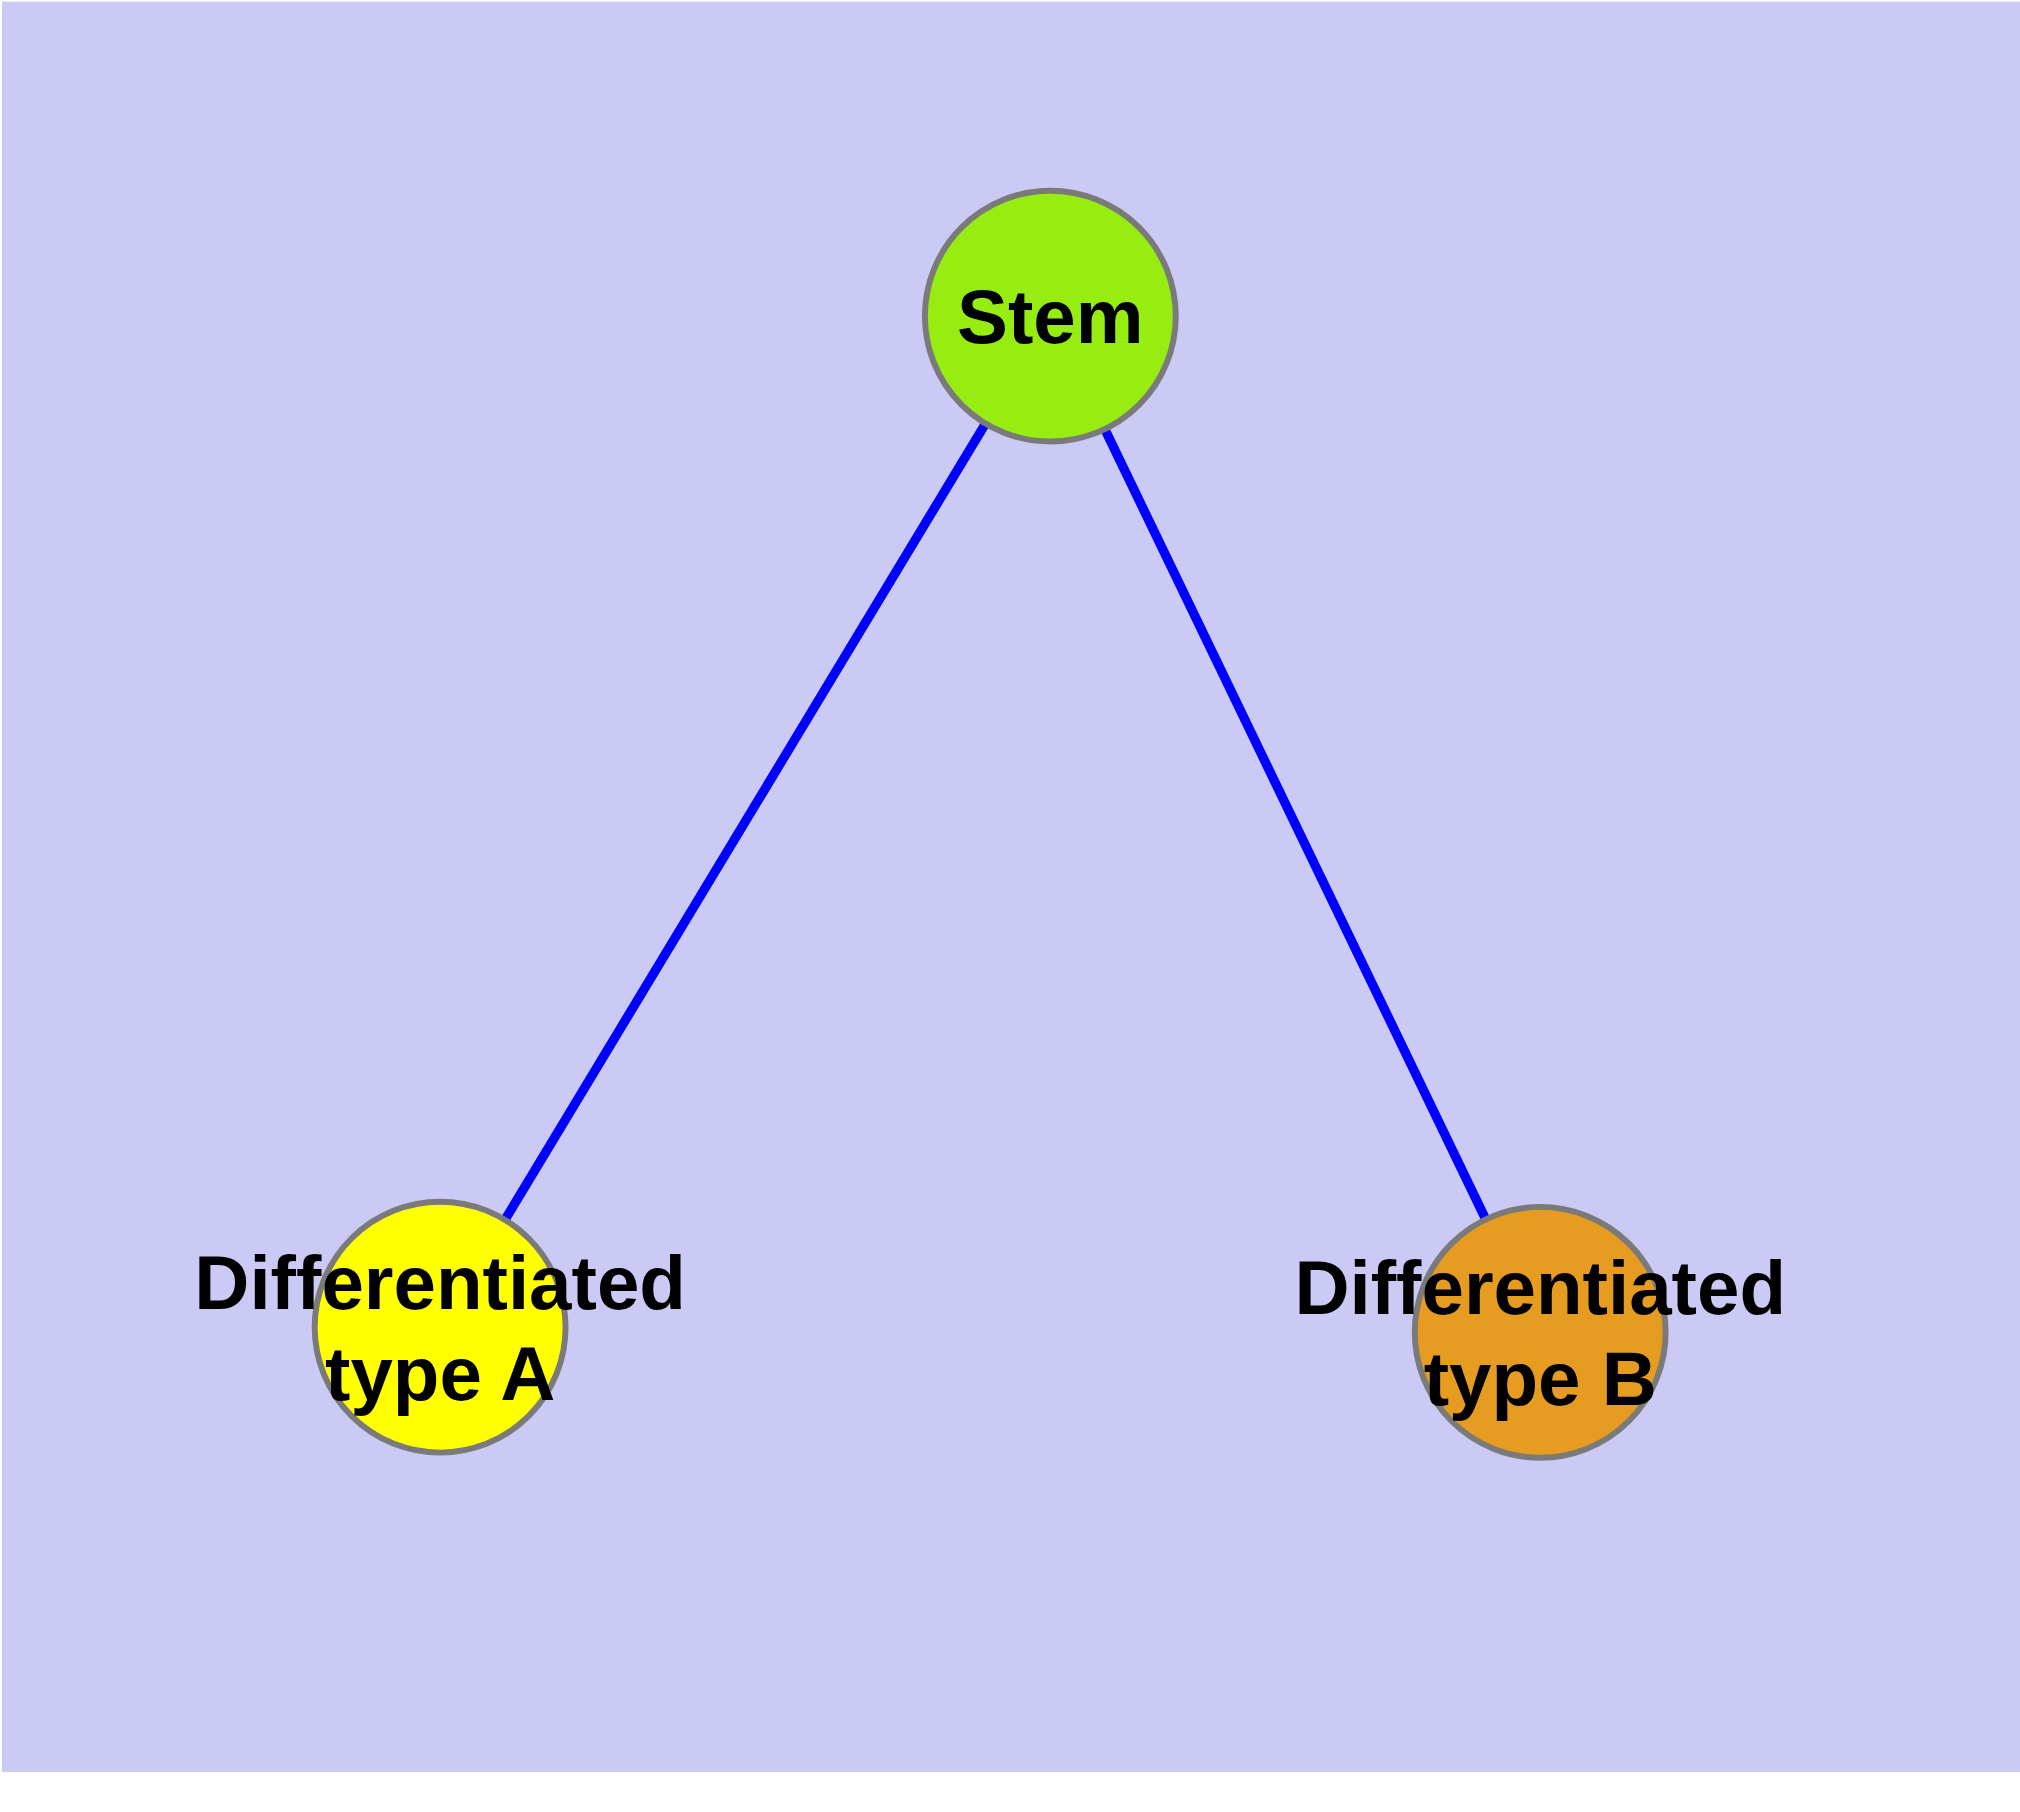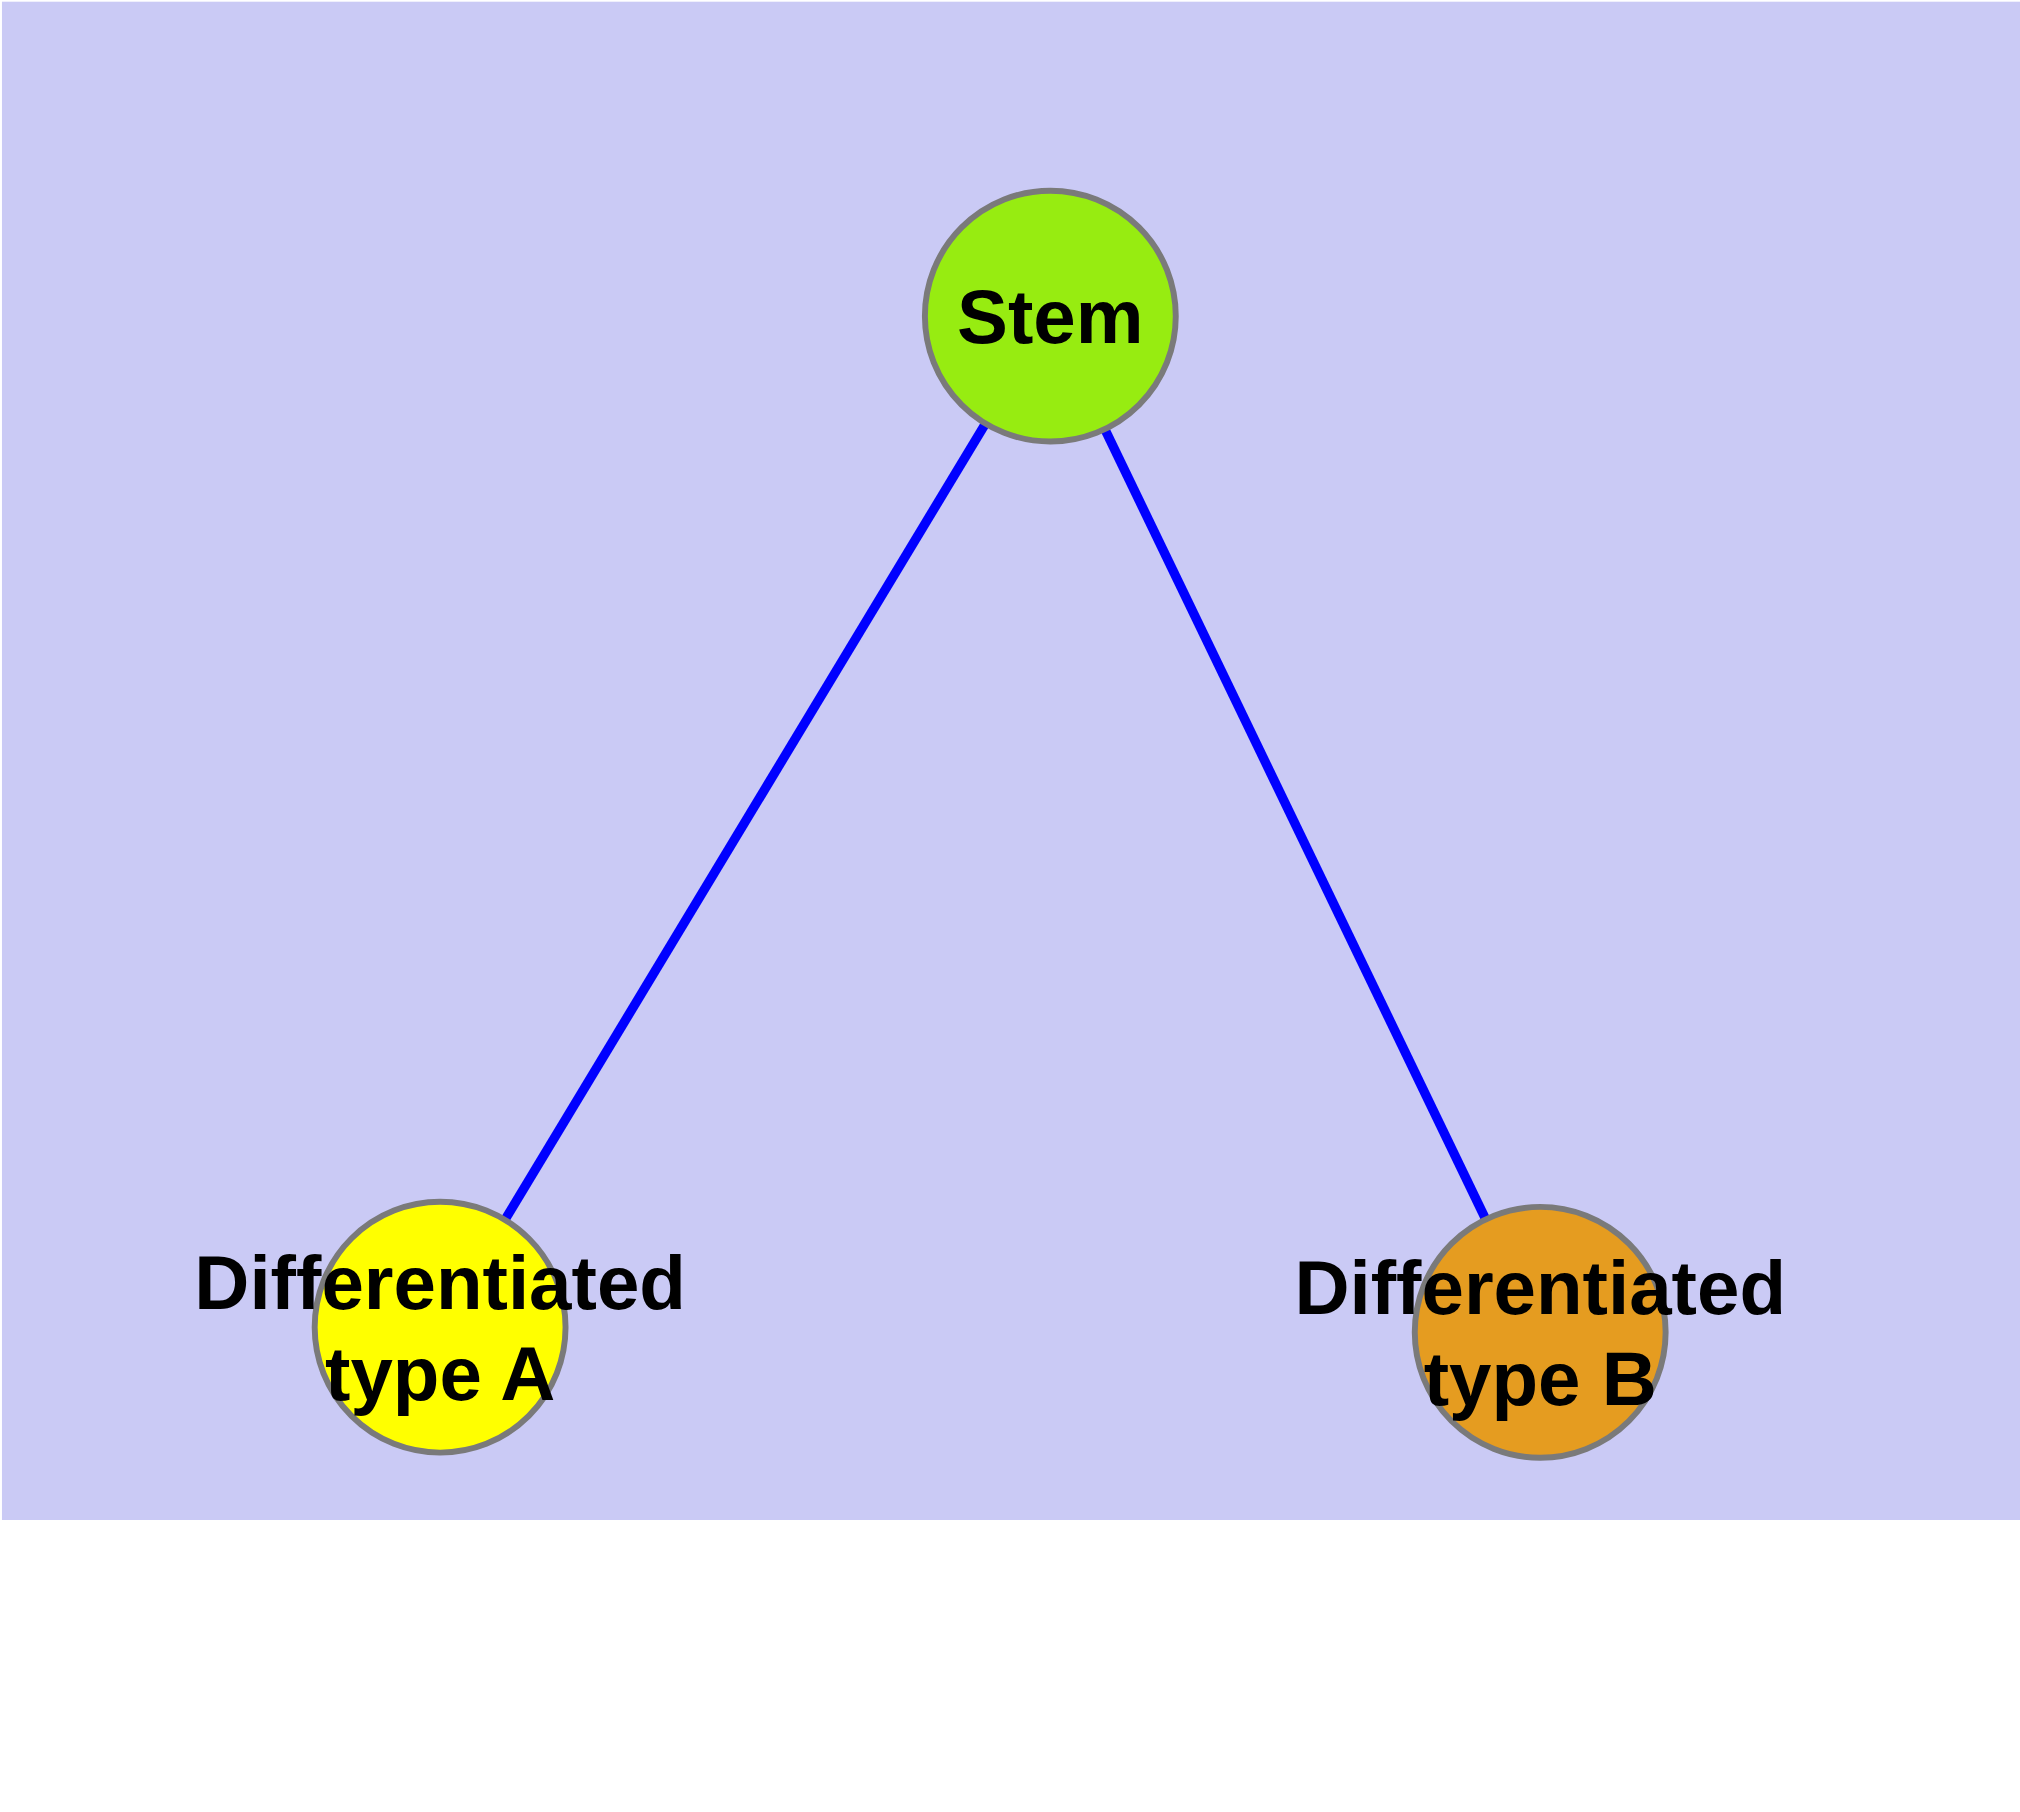--- a/index.html
+++ b/index.html
@@ -1,16 +1,16 @@
 <!DOCTYPE html>
 <html style="font-size:13.6px"><head>
 <meta charset="utf-8">
 <style>
   html, body { margin: 0; padding: 0; background: #ffffff; }
-  .canvas-wrap { width: 2021px; height: 1520px; position: relative; }
+  .canvas-wrap { width: 2021px; height: 1772px; position: relative; }
   svg { display: block; }
   circle.node { stroke-width: 7px; }
   line.edge { stroke-width: 11px; stroke-linecap: butt; }
   text.node-label {
     font-family: "Liberation Sans", sans-serif;
     font-weight: bold;
     font-size: 90px;
     fill: #000000;
     text-anchor: middle;
   }

